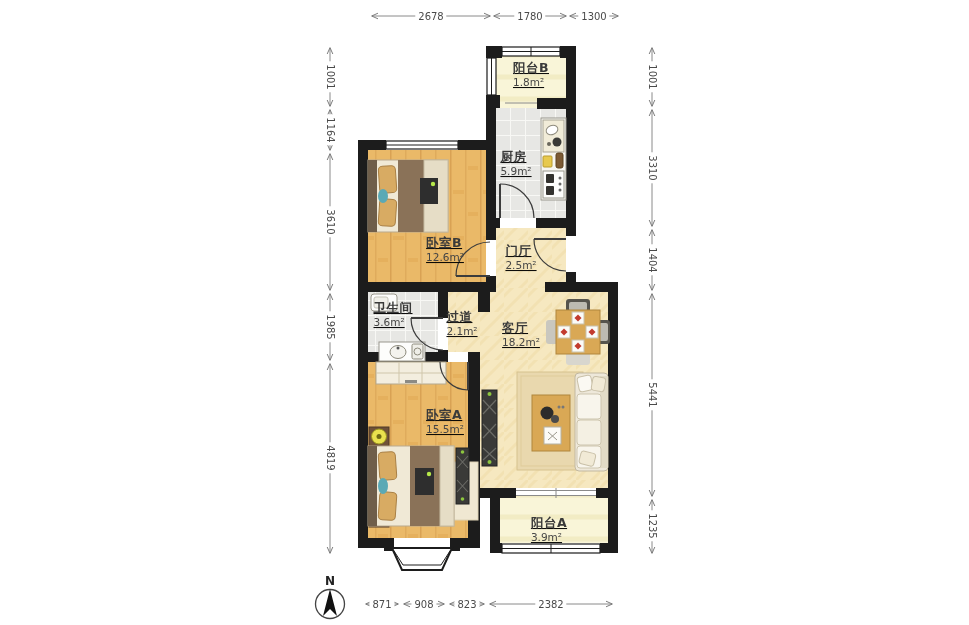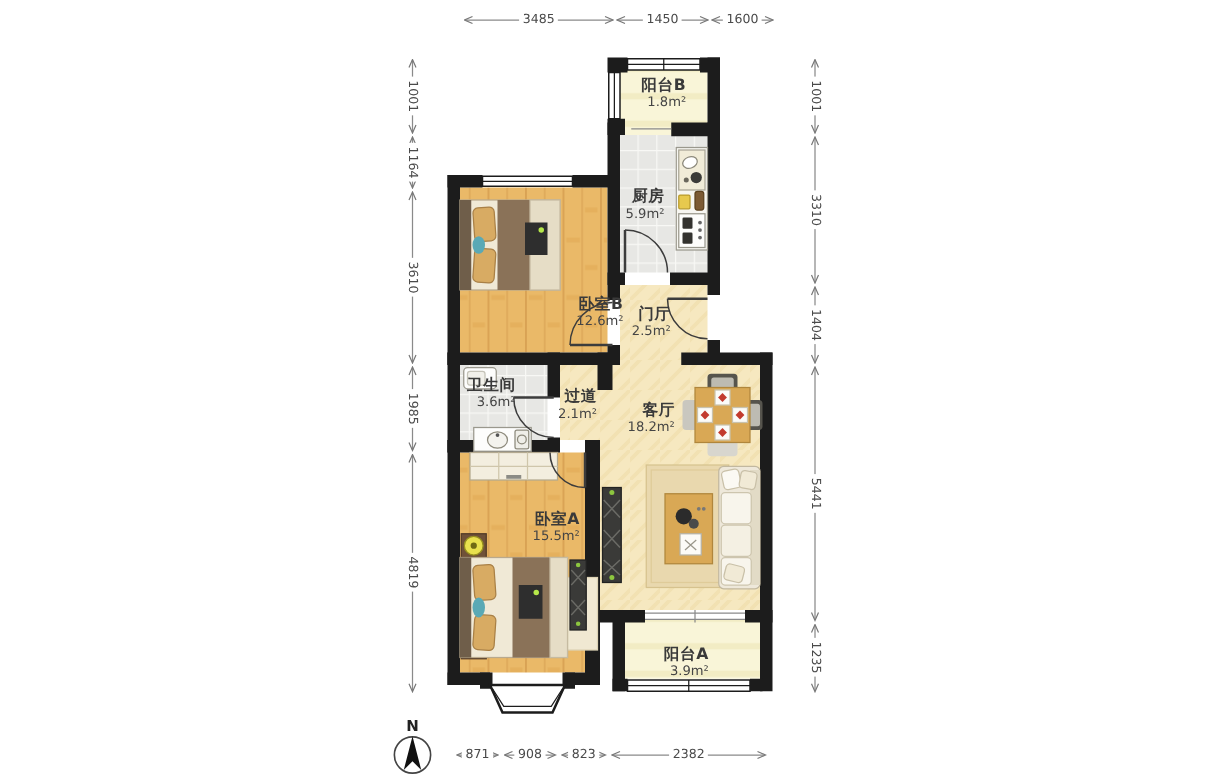--- a/index.html
+++ b/index.html
@@ -3,21 +3,21 @@
 <meta charset="utf-8">
 <style>
   html,body{margin:0;padding:0;background:#fff;}
   .canvas{
     position:relative;width:969px;height:625px;background:#ffffff;overflow:hidden;
     font-family:"DejaVu Sans","Liberation Sans",sans-serif;
   }
   .plan-svg{position:absolute;left:0;top:0;}
   .room-label{
     position:absolute;transform:translate(-50%,-50%);
-    text-align:right;line-height:1.3;white-space:nowrap;pointer-events:none;
+    text-align:left;line-height:1.3;white-space:nowrap;pointer-events:none;text-decoration:underline;
   }
   .room-label .n{font-size:12.5px;font-weight:600;color:#3a3a3a;letter-spacing:.5px;}
   .room-label .a{font-size:10.5px;color:#454545;}
   .dim{
     position:absolute;transform:translate(-50%,-50%);
     font-size:10px;color:#4a4a4a;background:#ffffff;padding:0 3px;line-height:1.1;white-space:nowrap;
   }
   .dim.vert{transform:translate(-50%,-50%) rotate(90deg);}
   .compass-n{
     position:absolute;transform:translate(-50%,-50%);
@@ -299,21 +299,21 @@
   </svg>
 
   <div class="room-label" style="left:531px;top:75px">
     <div class="n">阳台B</div>
     <div class="a">1.8m²</div>
   </div>
   <div class="room-label" style="left:516px;top:164px">
     <div class="n">厨房</div>
     <div class="a">5.9m²</div>
   </div>
-  <div class="room-label" style="left:480px;top:250px">
+  <div class="room-label" style="left:445px;top:250px">
     <div class="n">卧室B</div>
     <div class="a">12.6m²</div>
   </div>
   <div class="room-label" style="left:521px;top:258px">
     <div class="n">门厅</div>
     <div class="a">2.5m²</div>
   </div>
   <div class="room-label" style="left:393px;top:315px">
     <div class="n">卫生间</div>
     <div class="a">3.6m²</div>
@@ -328,23 +328,23 @@
   </div>
   <div class="room-label" style="left:445px;top:422px">
     <div class="n">卧室A</div>
     <div class="a">15.5m²</div>
   </div>
   <div class="room-label" style="left:549px;top:530px">
     <div class="n">阳台A</div>
     <div class="a">3.9m²</div>
   </div>
 
-  <span class="dim" style="left:431px;top:16px">3485</span>
-  <span class="dim" style="left:530px;top:16px">1450</span>
-  <span class="dim" style="left:594px;top:16px">1600</span>
+  <span class="dim" style="left:431px;top:16px">2678</span>
+  <span class="dim" style="left:530px;top:16px">1780</span>
+  <span class="dim" style="left:594px;top:16px">1300</span>
 
   <span class="dim vert" style="left:330px;top:77px">1001</span>
   <span class="dim vert" style="left:330px;top:130px">1164</span>
   <span class="dim vert" style="left:330px;top:222px">3610</span>
   <span class="dim vert" style="left:330px;top:327px">1985</span>
   <span class="dim vert" style="left:330px;top:458px">4819</span>
 
   <span class="dim vert" style="left:652px;top:77px">1001</span>
   <span class="dim vert" style="left:652px;top:168px">3310</span>
   <span class="dim vert" style="left:652px;top:260px">1404</span>

